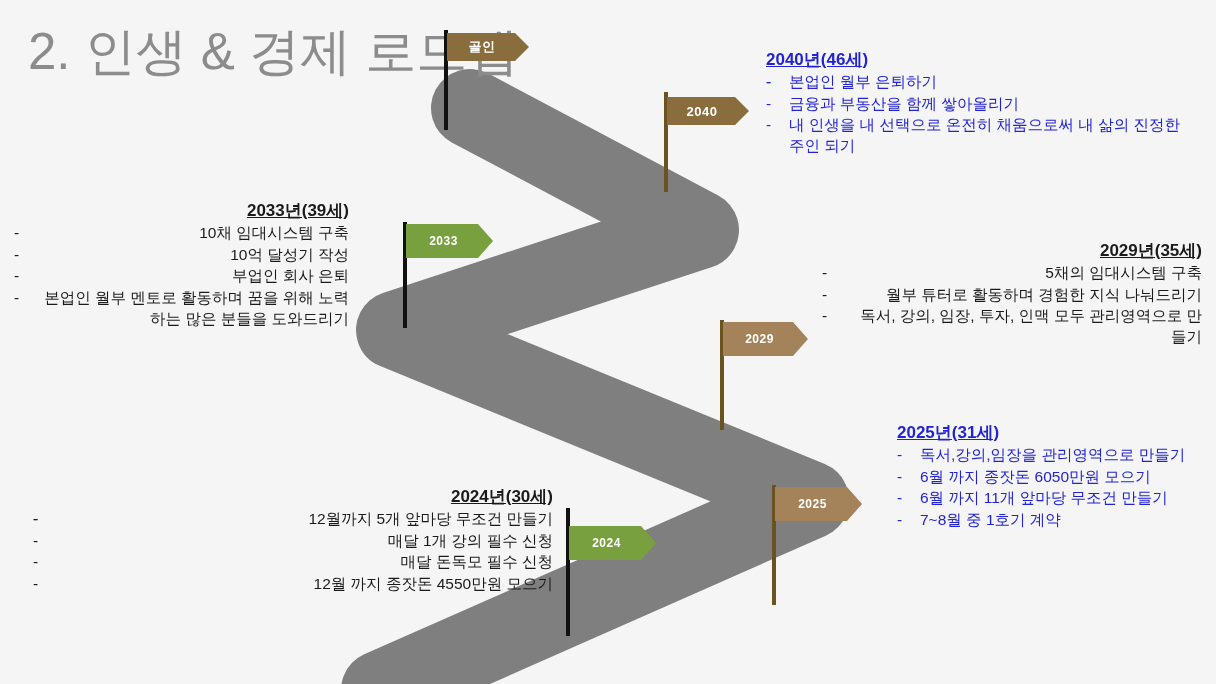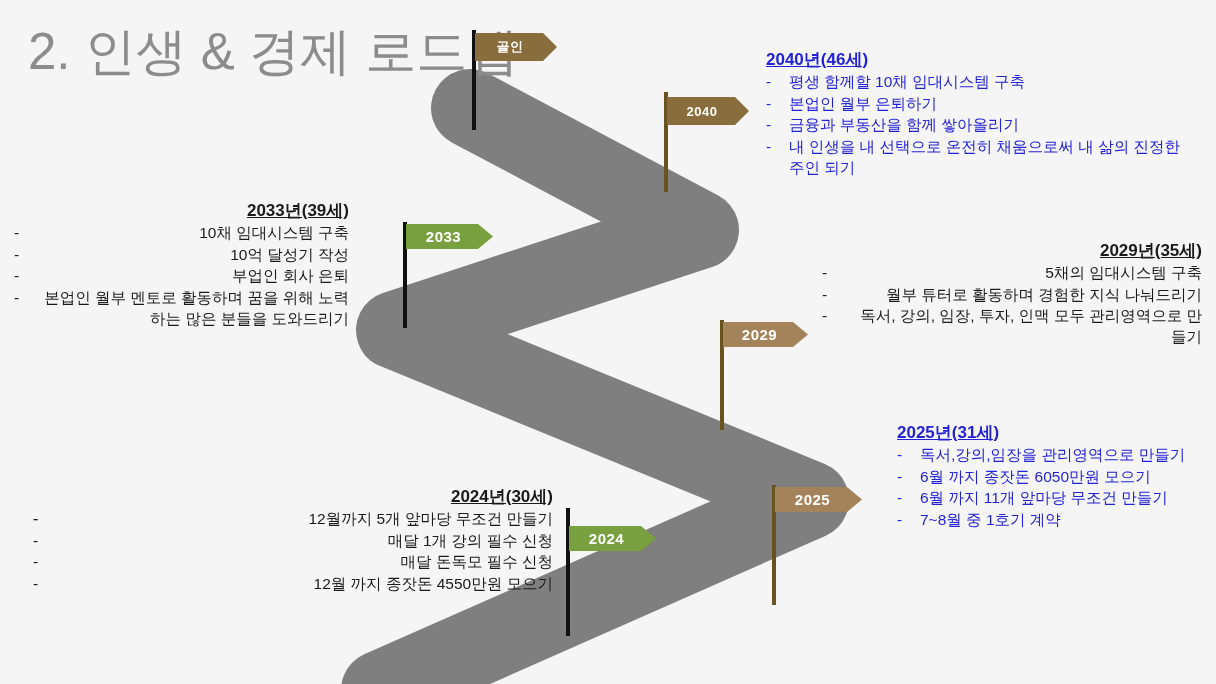--- a/index.html
+++ b/index.html
@@ -41,27 +41,27 @@
   .flag {
     position: absolute;
   }
   .flag .pole {
     position: absolute;
     width: 4px;
     border-radius: 0px;
   }
   .flag .banner {
     position: absolute;
-    height: 25px;
+    height: 34px;
     display: flex;
     align-items: center;
     justify-content: center;
     color: #ffffff;
     font-weight: bold;
-    font-size: 15px;
+    font-size: 12px;
     letter-spacing: 0.5px;
     padding-right: 12px;
     box-sizing: border-box;
   }
   .flag .banner.small {
     font-size: 13px;
     height: 28px;
   }
 
   
@@ -104,21 +104,21 @@
   <svg id="road-layer" viewBox="0 0 1216 684" xmlns="http://www.w3.org/2000/svg">
     <path d="M 470 108
              L 700 230
              L 395 330
              L 810 500
              L 380 690" fill="none" stroke="#7f7f7f" stroke-width="78" stroke-linecap="round" stroke-linejoin="round"></path>
   </svg>
 
   <div id="title">2. 인생 &amp; 경제 로드맵</div>
 
-  <div class="flag" style="left:472px; top:30px; width:110px; height:100px;">
+  <div class="flag" style="left:444px; top:30px; width:110px; height:100px;">
     <div class="pole" style="left:0px; top:0px; height:100px; background:#111111;"></div>
     <div class="banner small" style="left:3px; top:3px; width:82px; background:#8a6d3c;
                 clip-path: polygon(0 0, calc(100% - 14px) 0, 100% 50%, calc(100% - 14px) 100%, 0 100%);">
       <span>골인</span>
     </div>
   </div>
 
   <div class="flag" style="left:664px; top:92px; width:110px; height:100px;">
     <div class="pole" style="left:0px; top:0px; height:100px; background:#6b5320;"></div>
     <div class="banner small" style="left:3px; top:5px; width:82px; background:#8a6d3c;
@@ -155,21 +155,21 @@
     <div class="pole" style="left:0px; top:0px; height:128px; background:#111111;"></div>
     <div class="banner" style="left:3px; top:2px; width:87px; background:#79a03f;
                 clip-path: polygon(0 0, calc(100% - 15px) 0, 100% 50%, calc(100% - 15px) 100%, 0 100%); margin-top: 16px;">
       <span>2024</span>
     </div>
   </div>
 
   <div class="block blue" style="left:766px; top:49px; width:420px;">
     <div class="head">2040년(46세)</div>
     <ul>
-      <li><span class="dash">-</span><span>평생 함께할 10채 임대시스템 구축</span></li>
+      <li><span class="dash">-</span></li>
       <li><span class="dash">-</span><span>본업인 월부 은퇴하기</span></li>
       <li><span class="dash">-</span><span>금융과 부동산을 함께 쌓아올리기</span></li>
       <li><span class="dash">-</span><span>내 인생을 내 선택으로 온전히 채움으로써 내 삶의 진정한 주인 되기</span></li>
     </ul>
   </div>
 
   <div class="block dark" style="left:14px; top:200px; width:335px;">
     <div class="head">2033년(39세)</div>
     <ul>
       <li><span class="dash">-</span><span>10채 임대시스템 구축</span></li>

